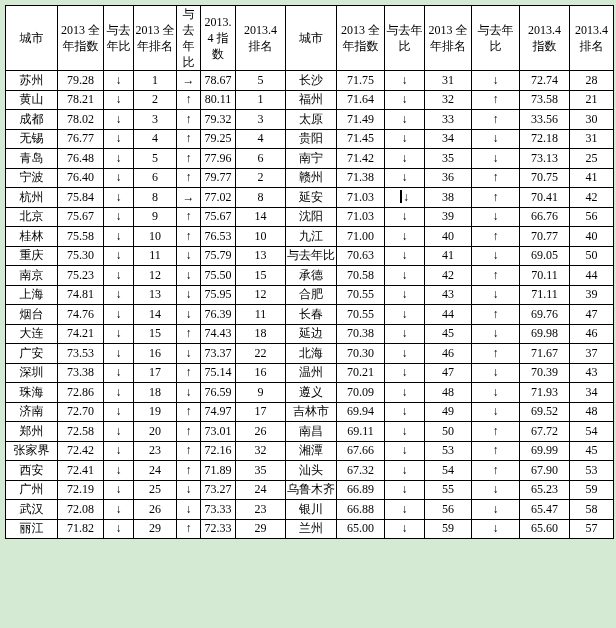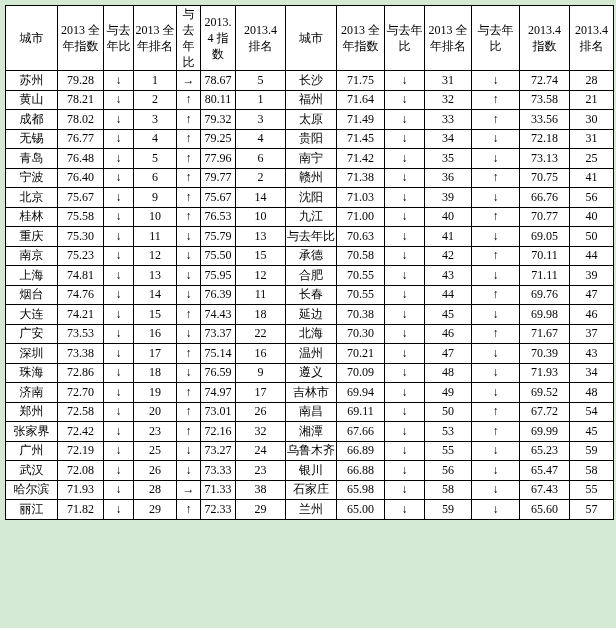--- a/index.html
+++ b/index.html
@@ -199,20 +199,36 @@
         <td>2</td>
         <td>赣州</td>
         <td>71.38</td>
         <td class="arrow-cell">↓</td>
         <td>36</td>
         <td class="arrow-cell">↑</td>
         <td>70.75</td>
         <td>41</td>
       </tr>
       <tr>
+        <td>杭州</td>
+        <td>75.84</td>
+        <td class="arrow-cell">↓</td>
+        <td>8</td>
+        <td class="arrow-cell">→</td>
+        <td>77.02</td>
+        <td>8</td>
+        <td>延安</td>
+        <td>71.03</td>
+        <td class="arrow-cell"><span class="text-cursor"></span>↓</td>
+        <td>38</td>
+        <td class="arrow-cell">↑</td>
+        <td>70.41</td>
+        <td>42</td>
+      </tr>
+      <tr>
         <td>北京</td>
         <td>75.67</td>
         <td class="arrow-cell">↓</td>
         <td>9</td>
         <td class="arrow-cell">↑</td>
         <td>75.67</td>
         <td>14</td>
         <td>沈阳</td>
         <td>71.03</td>
         <td class="arrow-cell">↓</td>
@@ -407,20 +423,36 @@
         <td>32</td>
         <td>湘潭</td>
         <td>67.66</td>
         <td class="arrow-cell">↓</td>
         <td>53</td>
         <td class="arrow-cell">↑</td>
         <td>69.99</td>
         <td>45</td>
       </tr>
       <tr>
+        <td>西安</td>
+        <td>72.41</td>
+        <td class="arrow-cell">↓</td>
+        <td>24</td>
+        <td class="arrow-cell">↑</td>
+        <td>71.89</td>
+        <td>35</td>
+        <td>汕头</td>
+        <td>67.32</td>
+        <td class="arrow-cell">↓</td>
+        <td>54</td>
+        <td class="arrow-cell">↑</td>
+        <td>67.90</td>
+        <td>53</td>
+      </tr>
+      <tr>
         <td>广州</td>
         <td>72.19</td>
         <td class="arrow-cell">↓</td>
         <td>25</td>
         <td class="arrow-cell">↓</td>
         <td>73.27</td>
         <td>24</td>
         <td>乌鲁木齐</td>
         <td>66.89</td>
         <td class="arrow-cell">↓</td>
@@ -439,36 +471,20 @@
         <td>23</td>
         <td>银川</td>
         <td>66.88</td>
         <td class="arrow-cell">↓</td>
         <td>56</td>
         <td class="arrow-cell">↓</td>
         <td>65.47</td>
         <td>58</td>
       </tr>
       <tr>
-        <td>哈尔滨</td>
-        <td>71.93</td>
-        <td class="arrow-cell">↓</td>
-        <td>28</td>
-        <td class="arrow-cell">→</td>
-        <td>71.33</td>
-        <td>38</td>
-        <td>石家庄</td>
-        <td>65.98</td>
-        <td class="arrow-cell">↓</td>
-        <td>58</td>
-        <td class="arrow-cell">↓</td>
-        <td>67.43</td>
-        <td>55</td>
-      </tr>
-      <tr>
         <td>丽江</td>
         <td>71.82</td>
         <td class="arrow-cell">↓</td>
         <td>29</td>
         <td class="arrow-cell">↑</td>
         <td>72.33</td>
         <td>29</td>
         <td>兰州</td>
         <td>65.00</td>
         <td class="arrow-cell">↓</td>

